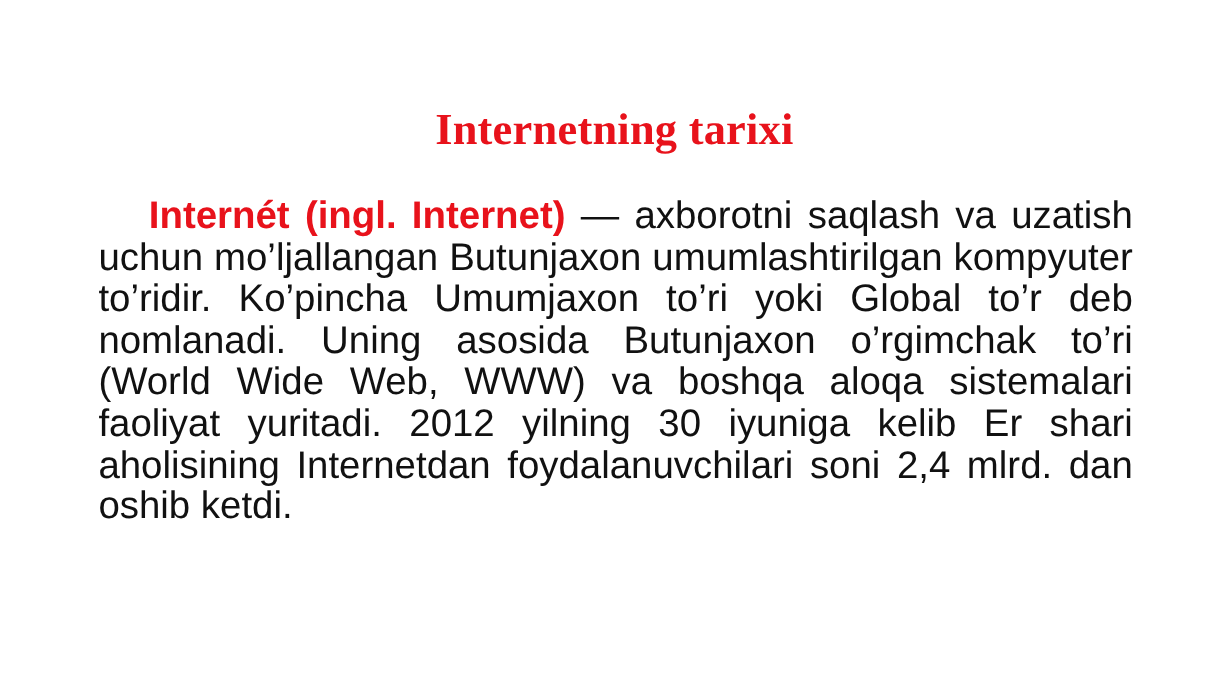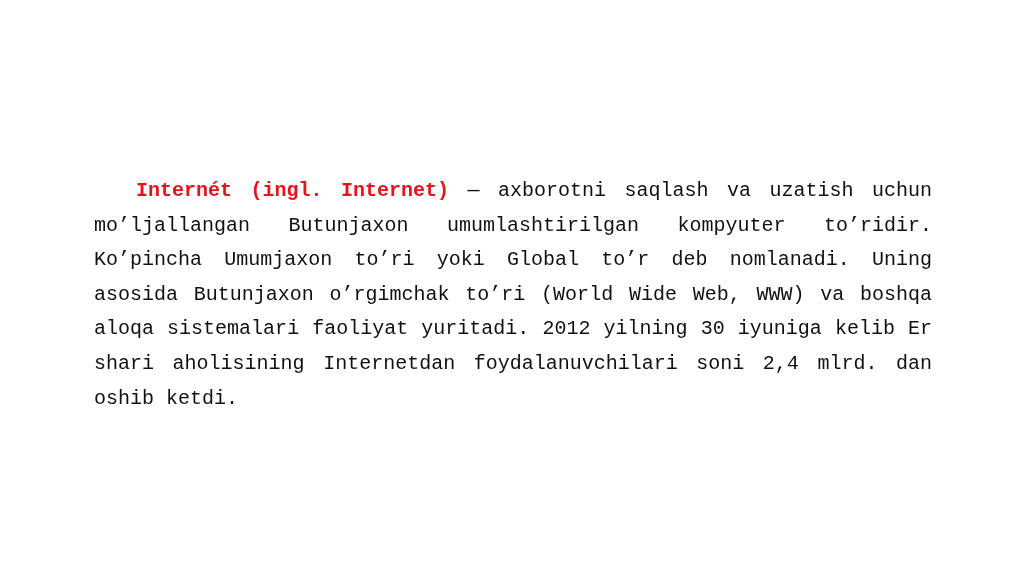--- a/index.html
+++ b/index.html
@@ -30,42 +30,43 @@
     line-height: 44px;
     white-space: nowrap;
   }
   .body-block {
     position: absolute;
     left: 78px;
     top: 158px;
     width: 870px;
   }
   .body-paragraph {
-    margin: 16px;
+    margin: 4px;
     text-align: justify;
     text-justify: inter-word;
     text-indent: 42px;
-    font-family: Liberation Mono, monospace;
-    font-size: 20px;
+    font-family: Liberation Sans, sans-serif;
+    font-size: 32px;
     line-height: 34.6px;
     color: #111111;
     hyphens: none;
     word-spacing: 0px;
   }
   .body-paragraph > .lead {
     color: #e8121b;
     font-weight: bold;
   }
   .body-paragraph > .rest {
     color: #111111;
   }
 </style>
 </head>
 <body>
 
 <div class="slide">
 
+  <h1 class="slide-title">Internetning tarixi</h1>
 
   <div class="body-block">
     <p class="body-paragraph"><span class="lead">Internét (ingl. Internet)</span><span class="rest"> — axborotni saqlash va uzatish uchun mo’ljallangan Butunjaxon umumlashtirilgan kompyuter to’ridir. Ko’pincha Umumjaxon to’ri yoki Global to’r deb nomlanadi. Uning asosida Butunjaxon o’rgimchak to’ri (World Wide Web, WWW) va boshqa aloqa sistemalari faoliyat yuritadi. 2012 yilning 30 iyuniga kelib Er shari aholisining Internetdan foydalanuvchilari soni 2,4 mlrd. dan oshib ketdi.</span></p>
   </div>
 
 </div>
 
 </body></html>

